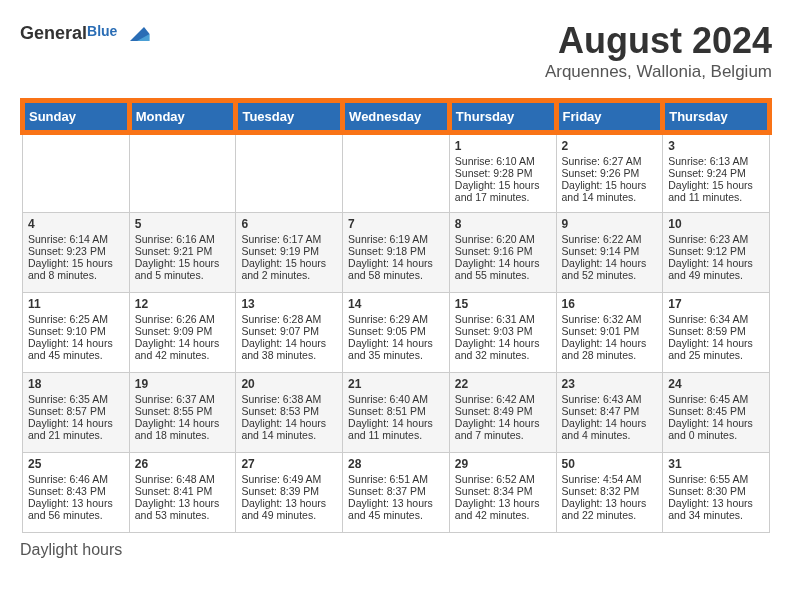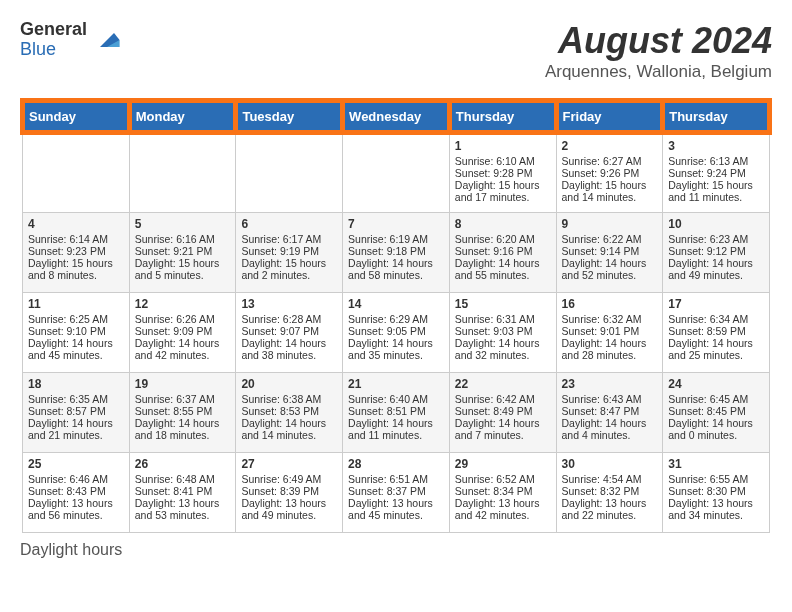--- a/index.html
+++ b/index.html
@@ -16,46 +16,45 @@
       align-items: flex-start;
       margin-bottom: 16px;
     }
     .logo {
       display: flex;
       align-items: center;
       gap: 4px;
     }
     .logo-text {
       display: flex;
-      flex-direction: column;
+      flex-direction: row;
       line-height: 1.1;
     }
     .logo-general {
       font-size: 18px;
       font-weight: bold;
       color: #333;
     }
     .logo-blue {
-      font-size: 18px;
-      font-weight: normal;
+      font-size: 14px;
+      font-weight: bold;
       color: #2a6db5;
     }
     .logo-icon {
       width: 28px;
       height: 28px;
       margin-left: 2px;
     }
     .title-block {
       text-align: right;
     }
     .month-year {
       font-size: 36px;
       font-weight: bold;
       color: #333;
-      font-style: italic;
     }
     .location {
       font-size: 17px;
       color: #555;
     }
     table {
       width: 100%;
       border-collapse: collapse;
       table-layout: fixed;
     }
@@ -158,21 +157,21 @@
         <td><span class="day-num">22</span><span>Sunrise: 6:42 AM</span><br><span>Sunset: 8:49 PM</span><br><span>Daylight: 14 hours and 7 minutes.</span></td>
         <td><span class="day-num">23</span><span>Sunrise: 6:43 AM</span><br><span>Sunset: 8:47 PM</span><br><span>Daylight: 14 hours and 4 minutes.</span></td>
         <td><span class="day-num">24</span><span>Sunrise: 6:45 AM</span><br><span>Sunset: 8:45 PM</span><br><span>Daylight: 14 hours and 0 minutes.</span></td>
       </tr>
       <tr>
         <td><span class="day-num">25</span><span>Sunrise: 6:46 AM</span><br><span>Sunset: 8:43 PM</span><br><span>Daylight: 13 hours and 56 minutes.</span></td>
         <td><span class="day-num">26</span><span>Sunrise: 6:48 AM</span><br><span>Sunset: 8:41 PM</span><br><span>Daylight: 13 hours and 53 minutes.</span></td>
         <td><span class="day-num">27</span><span>Sunrise: 6:49 AM</span><br><span>Sunset: 8:39 PM</span><br><span>Daylight: 13 hours and 49 minutes.</span></td>
         <td><span class="day-num">28</span><span>Sunrise: 6:51 AM</span><br><span>Sunset: 8:37 PM</span><br><span>Daylight: 13 hours and 45 minutes.</span></td>
         <td><span class="day-num">29</span><span>Sunrise: 6:52 AM</span><br><span>Sunset: 8:34 PM</span><br><span>Daylight: 13 hours and 42 minutes.</span></td>
-        <td><span class="day-num">30</span><span>Sunrise: 4:54 AM</span><br><span>Sunset: 8:32 PM</span><br><span>Daylight: 13 hours and 22 minutes.</span></td>
+        <td><span class="day-num">50</span><span>Sunrise: 4:54 AM</span><br><span>Sunset: 8:32 PM</span><br><span>Daylight: 13 hours and 22 minutes.</span></td>
         <td><span class="day-num">31</span><span>Sunrise: 6:55 AM</span><br><span>Sunset: 8:30 PM</span><br><span>Daylight: 13 hours and 34 minutes.</span></td>
       </tr>
     </tbody>
 </table>
 
 <div style="margin-top:8px; font-size:16px; color:#555;">
   <span>Daylight hours</span>
 </div>
 
 </body></html>

